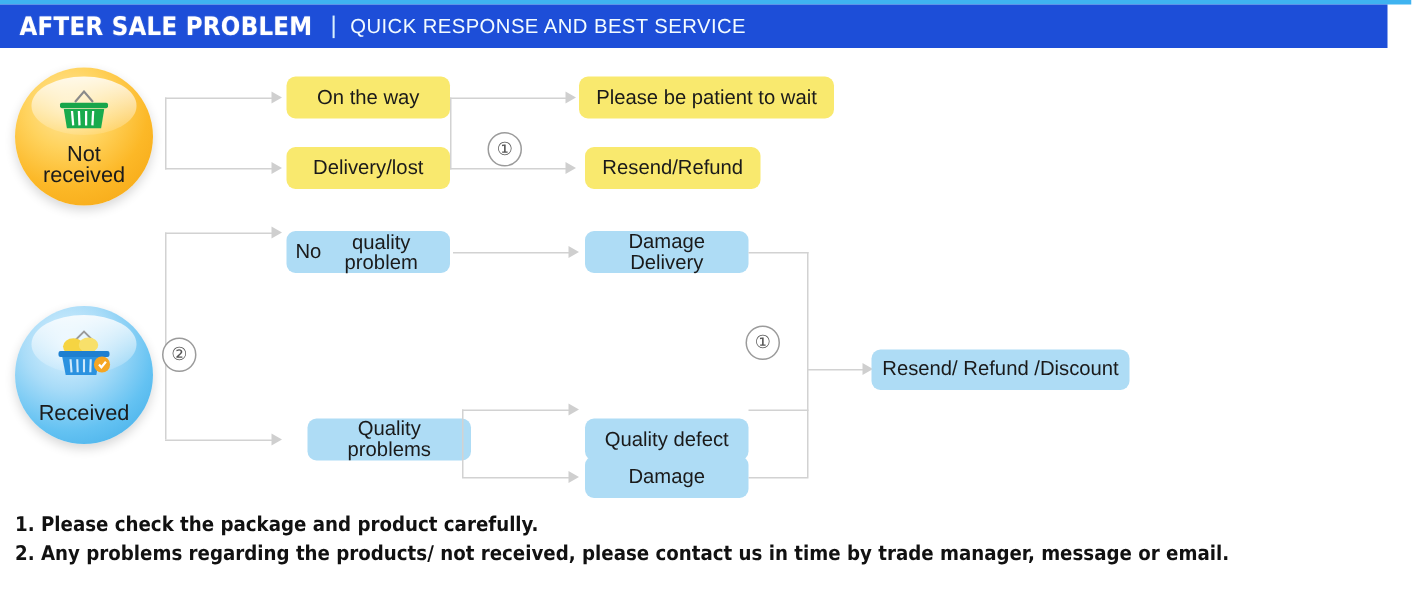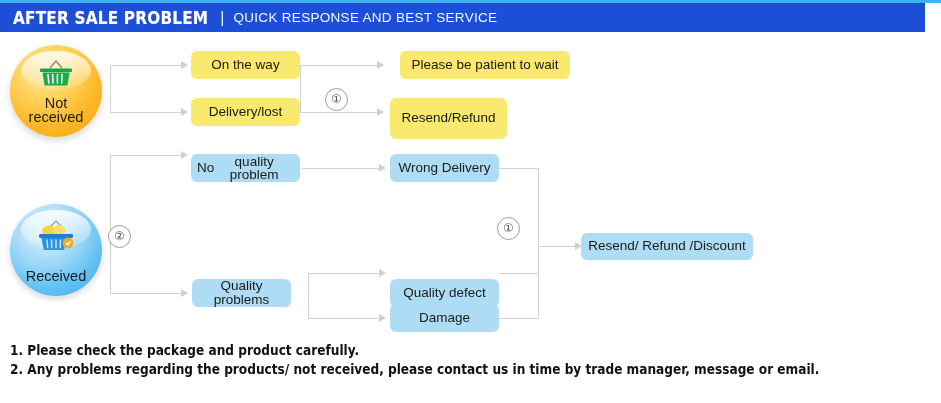--- a/index.html
+++ b/index.html
@@ -237,47 +237,47 @@
   <div class="ln h" style="left:300px; top:33px; width:78px;"></div>
   <div class="arrow" style="left:377px; top:29px;"></div>
   <div class="ln v" style="left:300px; top:33px; height:48px;"></div>
   <div class="ln h" style="left:300px; top:80px; width:78px;"></div>
   <div class="arrow" style="left:377px; top:76px;"></div>
 
   <div class="marker" style="left:325px; top:56px;">①</div>
 
   <div class="pbox yellow" style="left:191px; top:19px; width:109px; height:28px;">On the way</div>
   <div class="pbox yellow" style="left:191px; top:66px; width:109px; height:28px;">Delivery/lost</div>
-  <div class="pbox yellow" style="left:400px; top:19px; width:170px; height:28px;">Please be patient to wait</div>
-  <div class="pbox yellow" style="left:390px; top:66px; width:117px; height:41px;">Resend/Refund</div>
+  <div class="pbox yellow" style="left:386px; top:19px; width:170px; height:28px;">Please be patient to wait</div>
+  <div class="pbox yellow" style="left:390px; top:66px; width:117px; height:28px;">Resend/Refund</div>
 
   <div class="ln v" style="left:110px; top:123px; height:138px;"></div>
   <div class="ln h" style="left:110px; top:123px; width:72px;"></div>
   <div class="arrow" style="left:181px; top:119px;"></div>
   <div class="ln h" style="left:110px; top:261px; width:72px;"></div>
   <div class="arrow" style="left:181px; top:257px;"></div>
 
   <div class="marker" style="left:108px; top:193px;">②</div>
 
   <div class="pbox blue" style="left:191px; top:122px; width:109px; height:28px; flex-direction:row; line-height:13.5px;">
     <div>No</div>
     <div>quality problem</div>
   </div>
-  <div class="pbox blue" style="left:192px; top:247px; width:99px; height:28px;">Quality problems</div>
+  <div class="pbox blue" style="left:205px; top:247px; width:109px; height:28px;">Quality problems</div>
 
   <div class="ln h" style="left:302px; top:136px; width:78px;"></div>
   <div class="arrow" style="left:379px; top:132px;"></div>
 
   <div class="ln v" style="left:308px; top:241px; height:45px;"></div>
   <div class="ln h" style="left:308px; top:241px; width:72px;"></div>
   <div class="arrow" style="left:379px; top:237px;"></div>
   <div class="ln h" style="left:308px; top:286px; width:72px;"></div>
   <div class="arrow" style="left:379px; top:282px;"></div>
 
-  <div class="pbox blue" style="left:390px; top:122px; width:109px; height:28px;">Wrong Delivery</div>
+  <div class="pbox blue" style="left:390px; top:122px; width:109px; height:28px;">Damage Delivery</div>
   <div class="pbox blue" style="left:390px; top:227px; width:109px; height:28px;margin-top:20px;">Quality defect</div>
   <div class="pbox blue" style="left:390px; top:272px; width:109px; height:28px;">Damage</div>
 
   <div class="ln h" style="left:499px; top:136px; width:40px;"></div>
   <div class="ln h" style="left:499px; top:241px; width:40px;"></div>
   <div class="ln h" style="left:499px; top:286px; width:40px;"></div>
   <div class="ln v" style="left:538px; top:136px; height:150px;"></div>
   <div class="ln h" style="left:538px; top:214px; width:40px;"></div>
   <div class="arrow" style="left:575px; top:210px;"></div>
 

